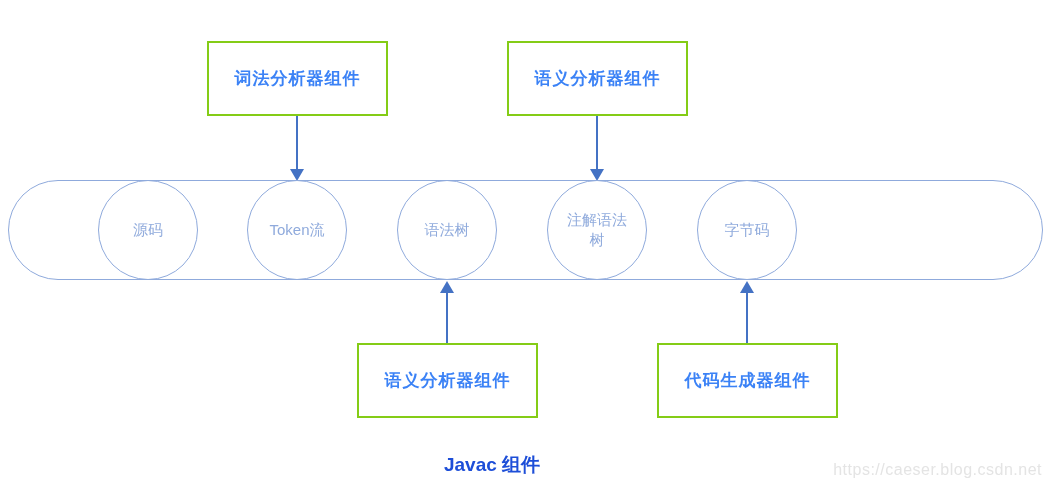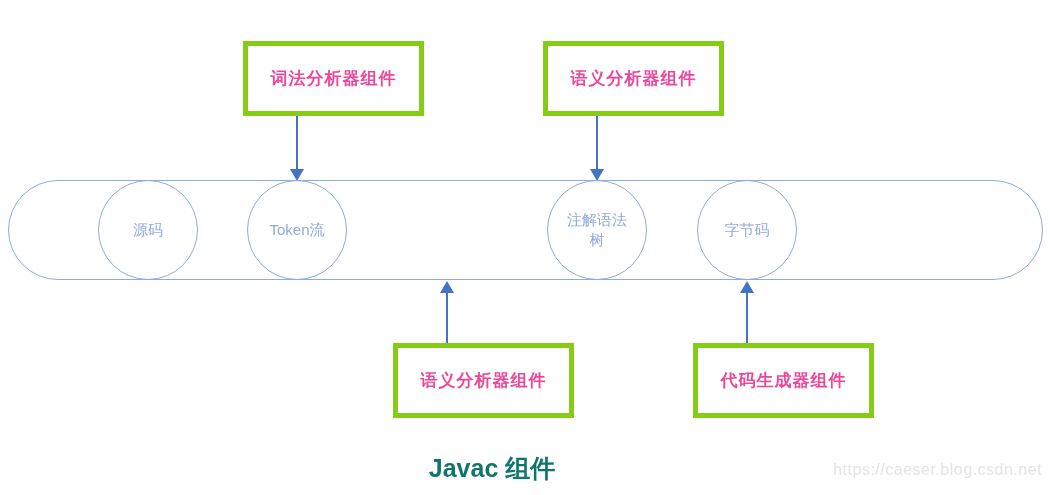--- a/index.html
+++ b/index.html
@@ -7,27 +7,26 @@
     position:relative;
     width:1050px;height:495px;
     background:#ffffff;
     font-family:"Liberation Sans","DejaVu Sans",sans-serif;
     overflow:hidden;
   }
   
   .comp-box{
     position:absolute;
     width:181px;height:75px;
-    border:5px solid #84cc16;
+    border:2px solid #84cc16;
     background:#ffffff;
     display:flex;align-items:center;justify-content:center;
-    font-size:17px;font-weight:bold;color:#ec4899;
+    font-size:17px;font-weight:bold;color:#3b82f6;
     letter-spacing:1px;
     box-sizing:border-box;
-    margin-left:36px;
   }
   .box-lexer{left:207px;top:41px;}
   .box-semantic{left:507px;top:41px;}
   .box-parser{left:357px;top:343px;}
   .box-codegen{left:657px;top:343px;}
   
   .pill{
     position:absolute;
     left:8px;top:180px;width:1035px;height:100px;
     border:1.5px solid #8FAADC;
@@ -76,21 +75,21 @@
     border-right:7px solid transparent;
     border-bottom:12px solid #4472C4;
   }
   .ah-3{left:440px;top:281px;}
   .ah-4{left:740px;top:281px;}
   
   .diagram-title{
     position:absolute;
     left:357px;top:452px;width:270px;
     text-align:center;
-    font-size:25px;font-weight:bold;color:#0f766e;
+    font-size:19px;font-weight:bold;color:#1d4ed8;
   }
   
   .watermark{
     position:absolute;
     right:8px;top:461px;
     font-size:16px;color:#E4E4E4;
     letter-spacing:0.5px;
   }
 </style>
 </head>
@@ -103,20 +102,21 @@
 
   <div class="arrow-line al-1"></div>
   <div class="arrow-head-down ah-1"></div>
   <div class="arrow-line al-2"></div>
   <div class="arrow-head-down ah-2"></div>
 
   <div class="pill"></div>
 
   <div class="stage-circle c-source">源码</div>
   <div class="stage-circle c-token">Token流</div>
+  <div class="stage-circle c-ast">语法树</div>
   <div class="stage-circle c-annotated">注解语法树</div>
   <div class="stage-circle c-bytecode">字节码</div>
 
   <div class="arrow-head-up ah-3"></div>
   <div class="arrow-line al-3"></div>
   <div class="arrow-head-up ah-4"></div>
   <div class="arrow-line al-4"></div>
 
   <div class="comp-box box-parser">语义分析器组件</div>
   <div class="comp-box box-codegen">代码生成器组件</div>

